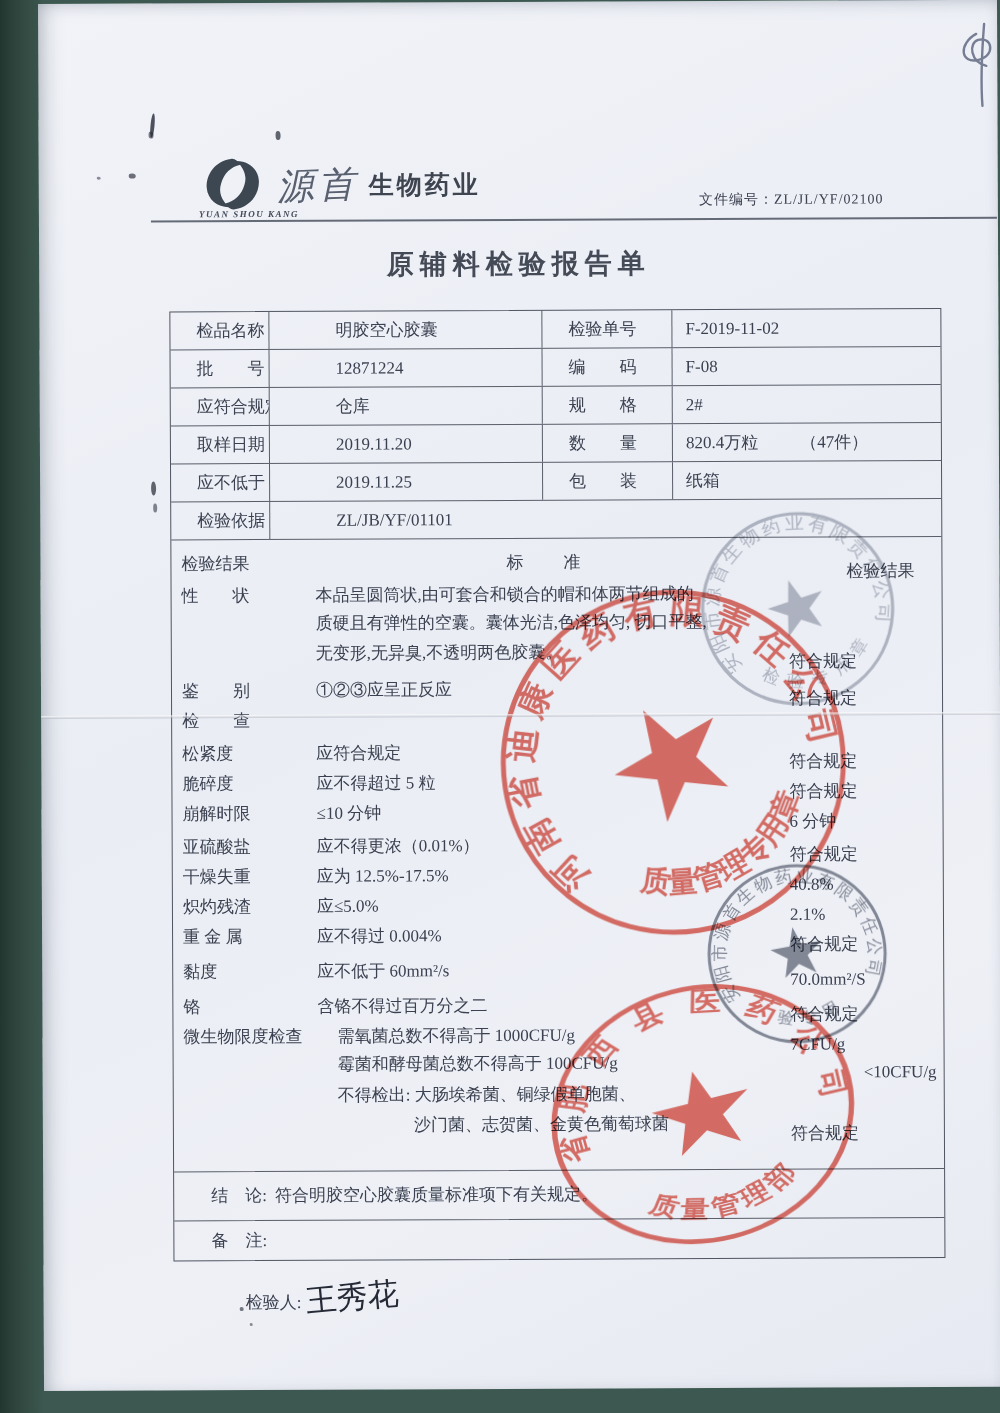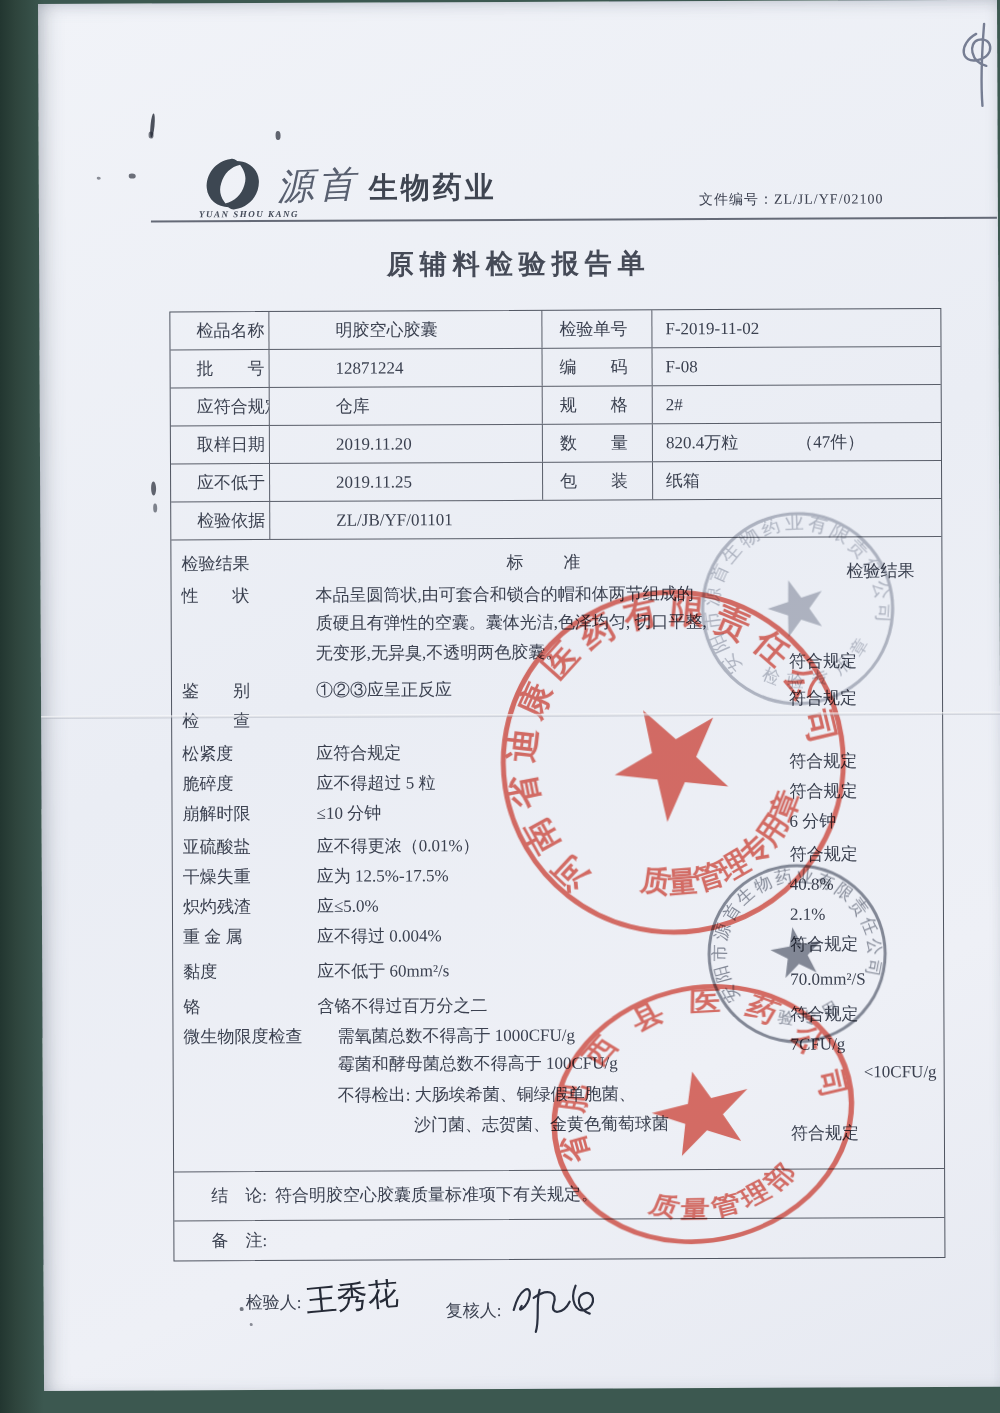--- a/index.html
+++ b/index.html
@@ -12,40 +12,40 @@
          transform:rotate(-0.25deg);transform-origin:top left;
          box-shadow:inset 14px 0 22px -12px rgba(80,90,105,.45),
                     inset -6px 0 14px -8px rgba(120,130,148,.25),
                     inset 0 10px 18px -10px rgba(120,130,148,.3);}
   .abs{position:absolute;}
 
   
   .logo-icon{left:162px;top:152px;width:64px;height:56px;}
   .brand-script{left:238px;top:158px;font-size:37px;color:#596070;transform:rotate(-2deg);
                 font-style:italic;letter-spacing:4px;}
-  .brand-bold{left:330px;top:166px;font-size:29px;font-weight:bold;color:#3e4450;letter-spacing:3px;
+  .brand-bold{left:330px;top:166px;font-size:25px;font-weight:bold;color:#3e4450;letter-spacing:3px;
               font-family:"Liberation Sans","DejaVu Sans",sans-serif;}
   .brand-en{left:160px;top:206px;font-size:9px;font-weight:bold;font-style:italic;
             letter-spacing:1.5px;color:#434a58;}
   .doc-no{left:660px;top:190px;font-size:14px;color:#3c4150;letter-spacing:1px;}
   .head-rule{left:112px;top:217px;width:846px;height:2px;background:#4c5260;opacity:.85;}
   .title{left:0;top:244px;width:959px;text-align:center;font-size:27px;font-weight:bold;
          color:#454a57;letter-spacing:6px;}
 
   
   .table{left:130px;top:308px;width:772px;height:950px;border:1.5px solid rgba(52,57,70,.85);
          box-sizing:border-box;font-size:17px;}
   .irow{display:flex;height:38px;line-height:38px;border-bottom:1px solid rgba(52,57,70,.8);box-sizing:border-box;}
   .c{box-sizing:border-box;overflow:hidden;white-space:nowrap;}
   .c-l1{width:99px;border-right:1px solid rgba(52,57,70,.8);padding-left:26px;}
   .c-v1{width:273px;border-right:1px solid rgba(52,57,70,.8);padding-left:66px;}
-  .c-l2{width:110px;border-right:1px solid rgba(52,57,70,.8);padding-left:17px;}
+  .c-l2{width:130px;border-right:1px solid rgba(52,57,70,.8);padding-left:26px;}
   .c-v2{flex:1;padding-left:13px;}
   .c-rest{flex:1;padding-left:66px;}
-  .v2-extra{margin-left:58px;}
+  .v2-extra{margin-left:42px;}
 
   .res-area{position:relative;height:630.5px;}
   .rline{position:absolute;left:0;right:0;height:30px;display:flex;align-items:center;}
   .ritem{width:140px;padding-left:10px;box-sizing:border-box;white-space:nowrap;}
   .rstd{flex:1;padding-left:4px;box-sizing:border-box;white-space:nowrap;}
   .rres{width:165px;padding-left:12px;box-sizing:border-box;white-space:nowrap;margin-top:21px;}
   .rline.head .rstd{padding-left:195px;letter-spacing:2px;}
   .rline.head .rres{padding-left:70px;}
   .rline.ind1 .rstd{padding-left:24px;}
   .rline.ind2 .rstd{padding-left:100px;}
@@ -234,26 +234,20 @@
         <span>符合明胶空心胶囊质量标准项下有关规定。</span>
       </div>
       <div class="remark-row">
         <span class="remark-label">备　注:</span>
       </div>
     </div>
 
     <div class="abs sig-row">
       <div class="sig" style="left:202px;top:16px">
         <span>检验人:</span><span class="sig-name">王秀花</span>
-      </div>
-      <div class="sig" style="left:402px;top:16px">
-        <span>复核人:</span>
-        <svg width="110" height="60" viewBox="0 0 110 60" style="vertical-align:-20px">
-          <path d="M8,34 C14,12 26,8 24,20 C22,32 10,38 16,30 M34,14 C30,28 34,44 30,56 M28,22 C42,12 52,16 48,28 C44,40 58,38 64,26 M70,10 C64,24 70,38 80,34 C92,29 88,14 78,18 C70,21 72,34 84,38" stroke="#2a3040" stroke-width="2.2" fill="none" stroke-linecap="round"></path>
-        </svg>
       </div>
     </div>
 
     <svg class="stamp st-gray-top" style="left:642px;top:493px" width="230" height="230" viewBox="-115 -115 230 230">
       <g transform="rotate(-18)">
         <circle r="95" fill="none" stroke="currentColor" stroke-width="3.2"></circle>
         <defs>
             <path id="gt-arc" d="M -65.5,45.9 A 80,80 0 1 1 65.5,45.9" fill="none"></path>
               <path id="gt-bot" d="M -50,60 A 78,78 0 0 0 50,60" fill="none"></path>
           </defs>

